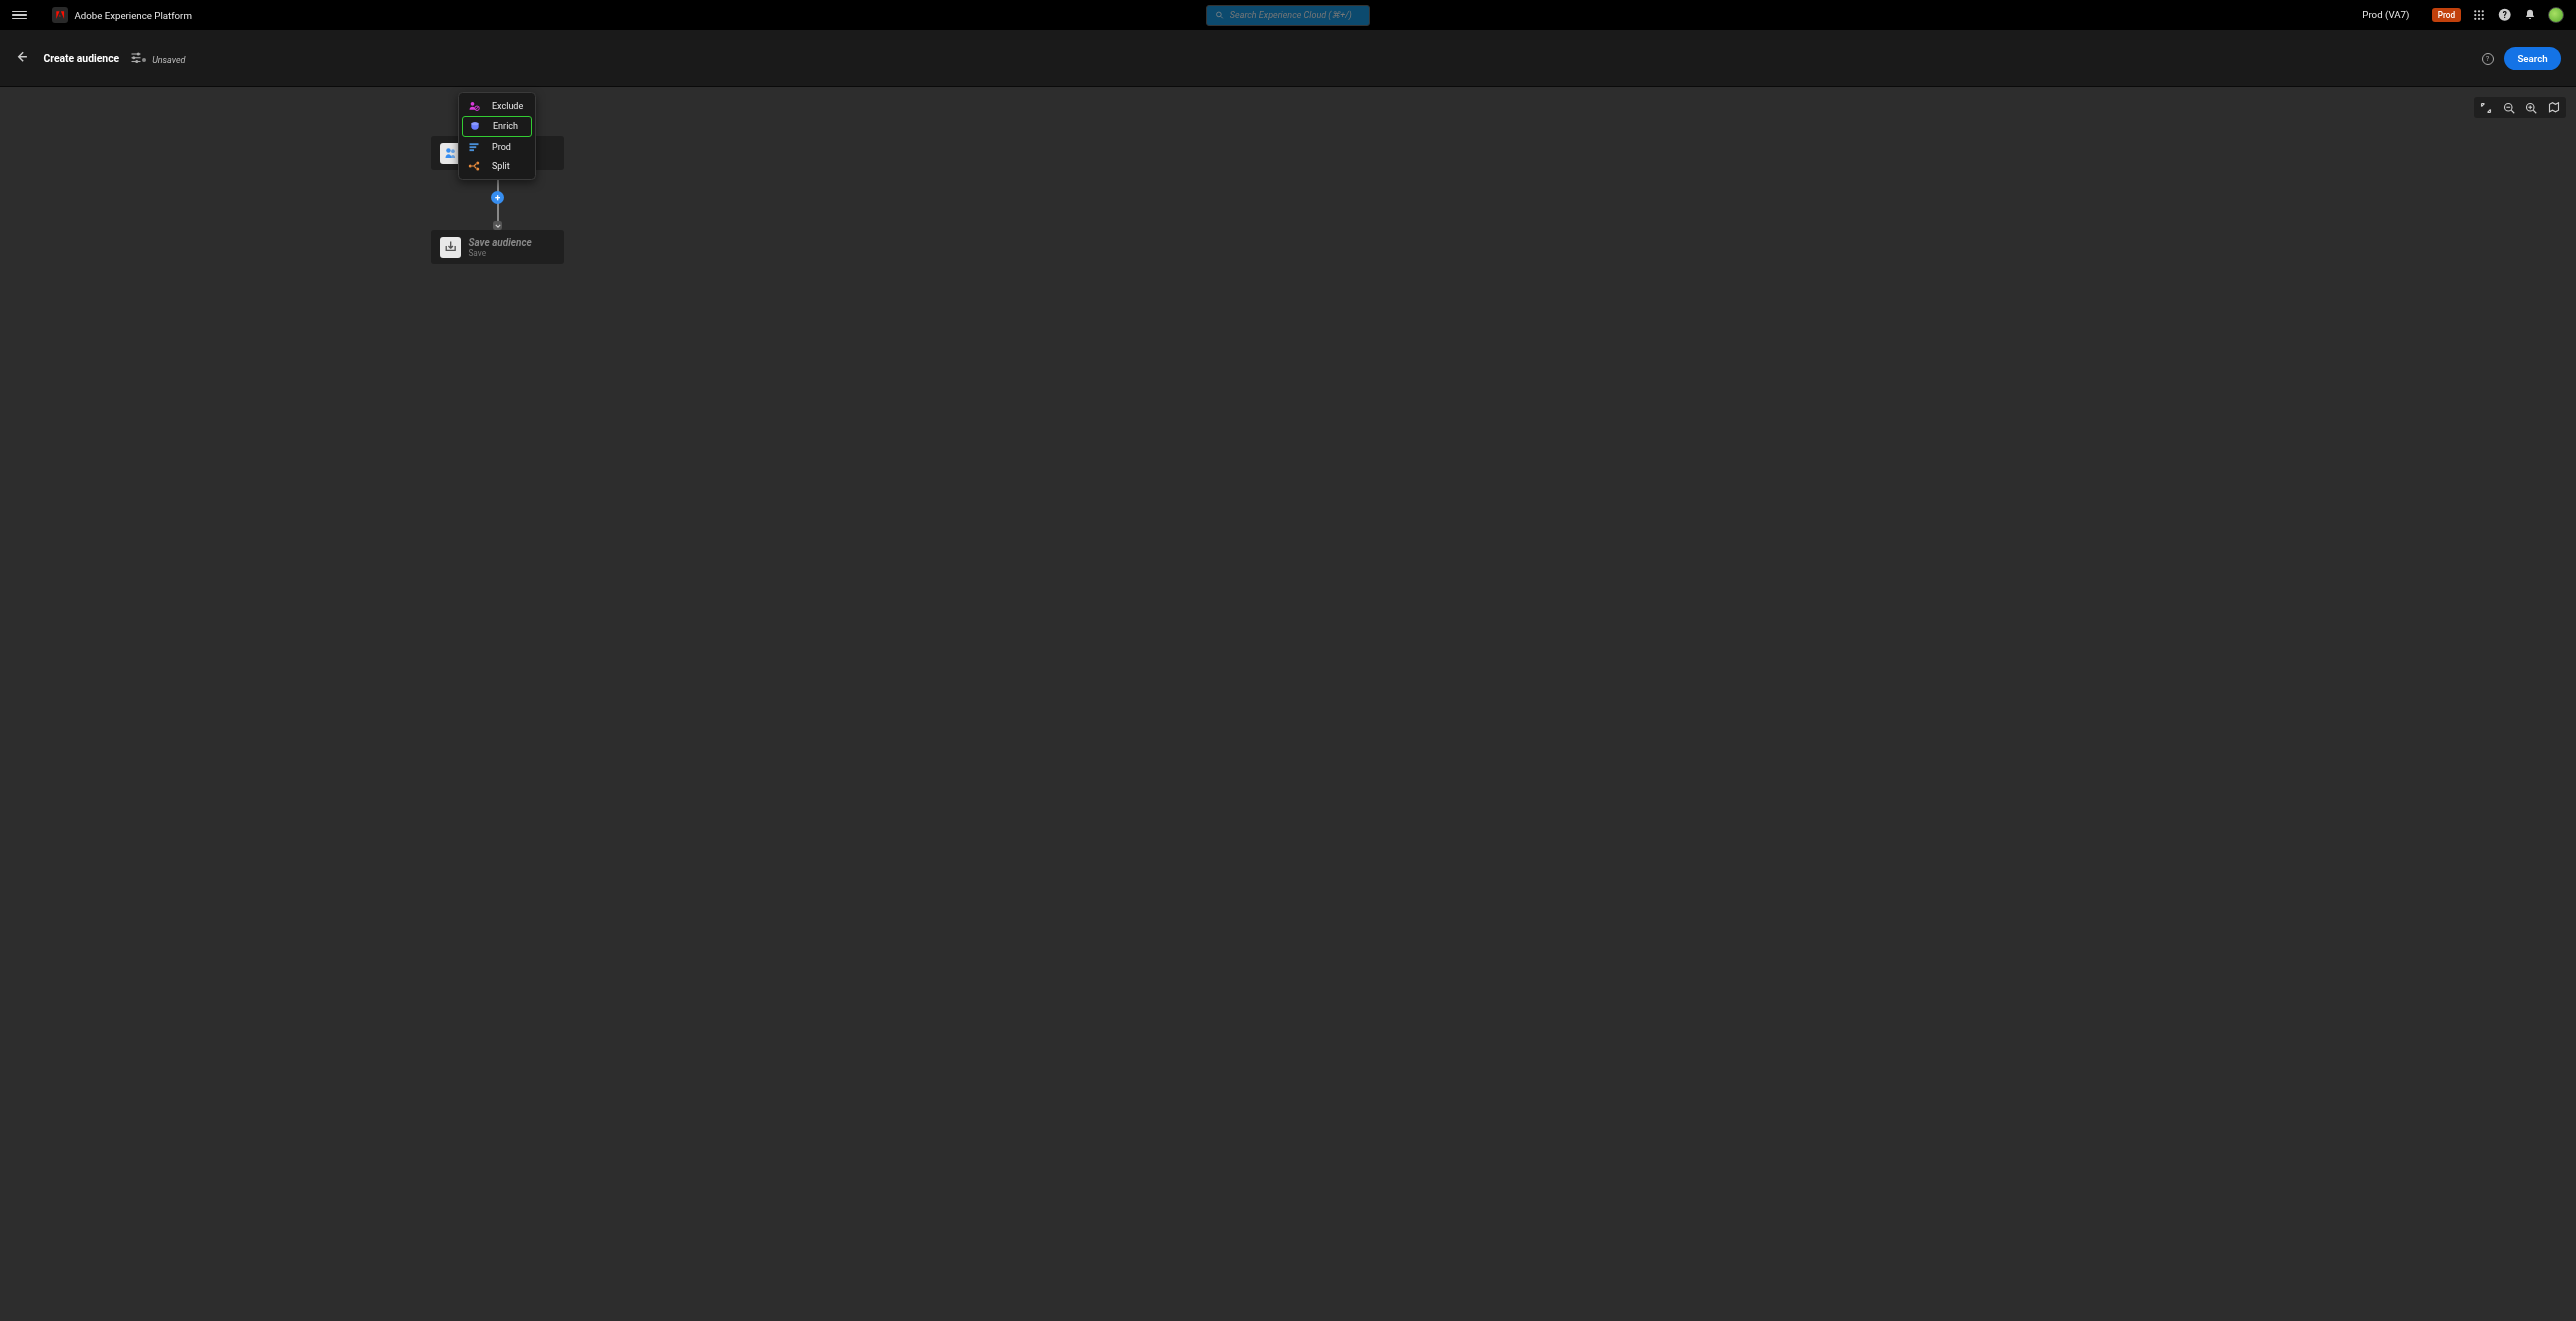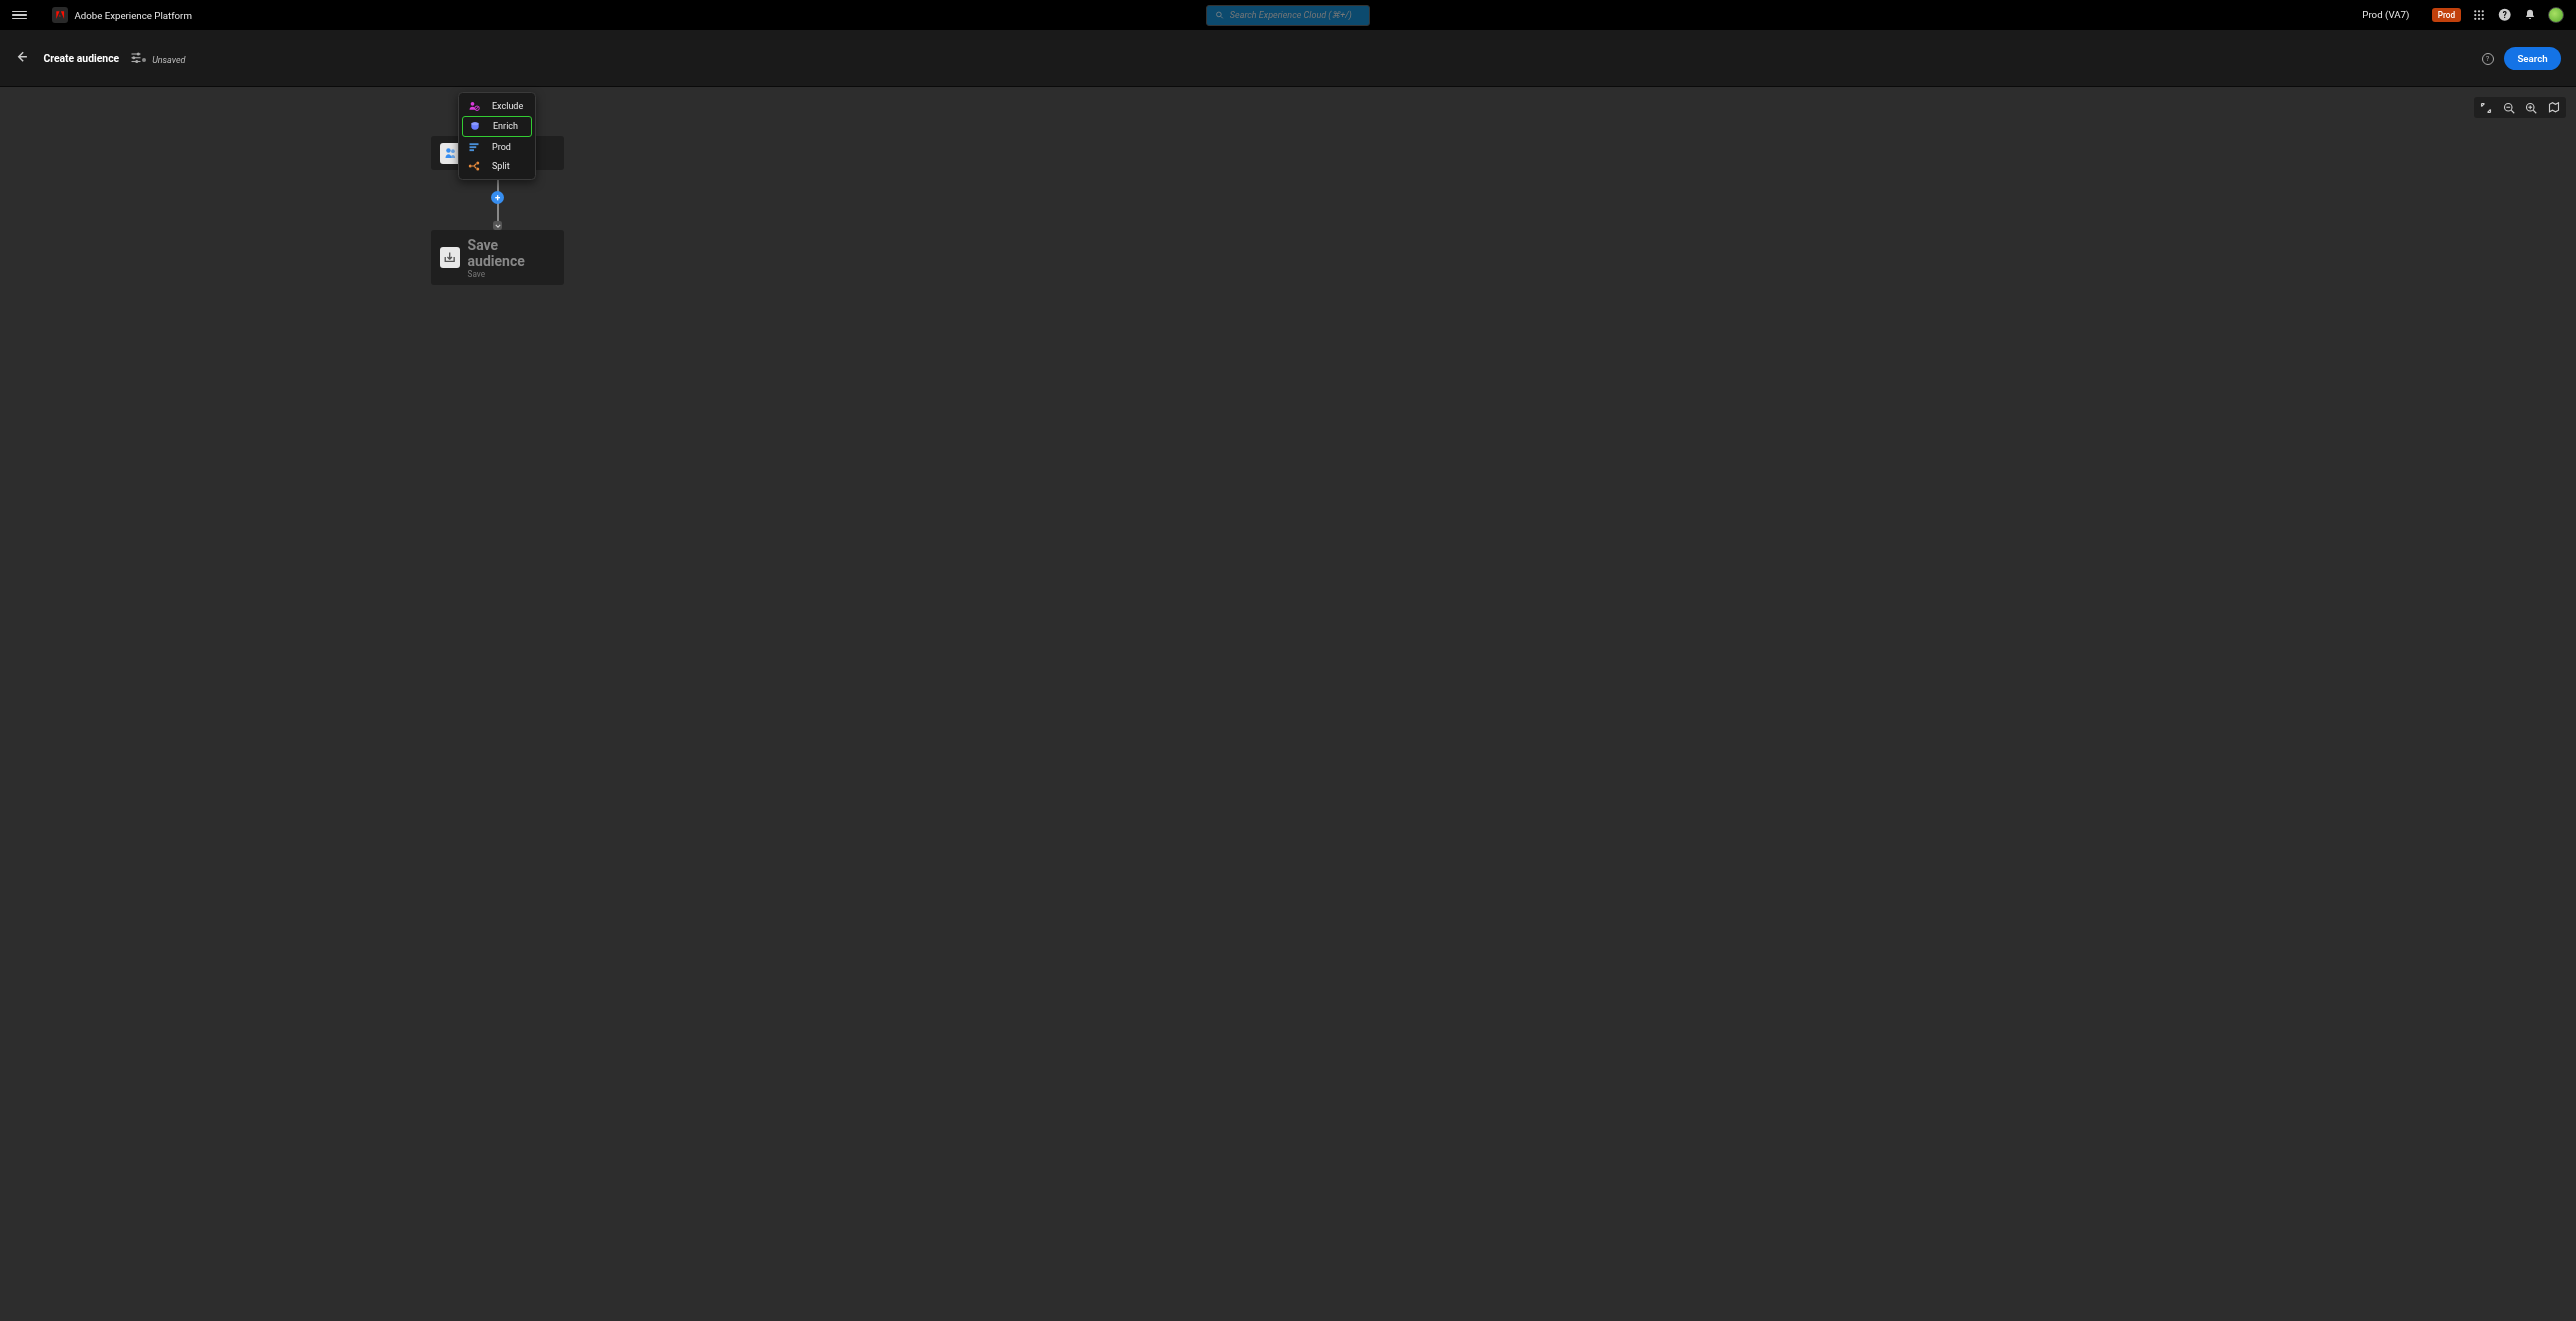--- a/index.html
+++ b/index.html
@@ -236,23 +236,24 @@
   display: flex;
   align-items: center;
   justify-content: center;
   margin-right: 7.5px;
 }
 .node-text {
   display: flex;
   flex-direction: column;
 }
 .node-title {
-  font-size: 14px;
+  font-size: 10px;
   font-weight: 700;
   color: #888;
+  font-style: italic;
 }
 .node-sub {
   font-size: 8.2px;
   color: #777;
 }
 .connector {
   position: absolute;
   left: 497px;
   top: 85px;
   width: 1.5px;

